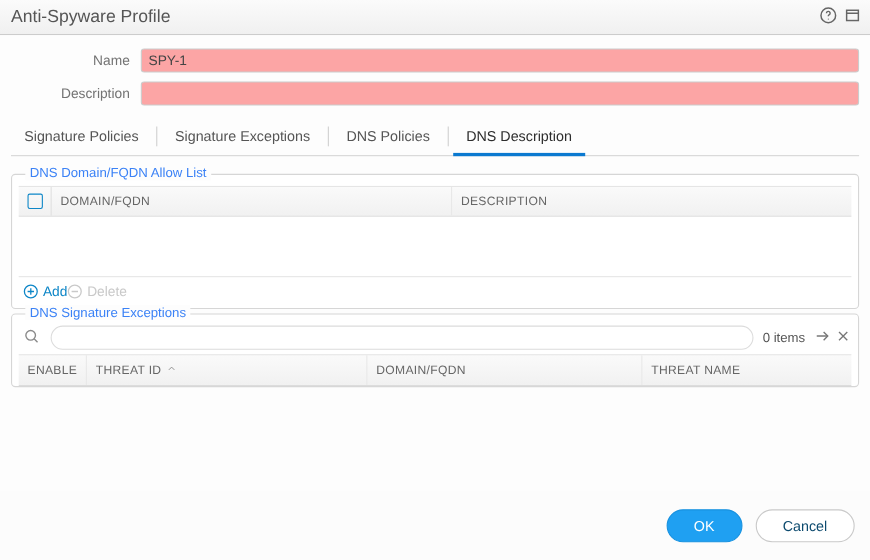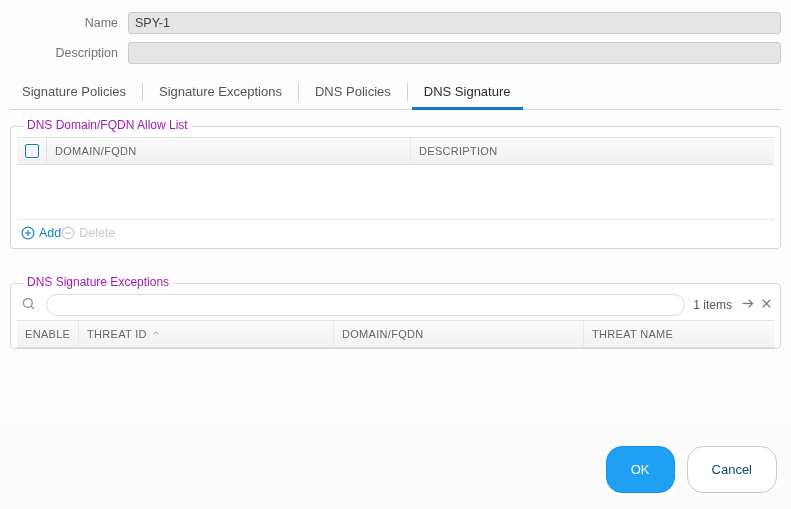--- a/index.html
+++ b/index.html
@@ -5,85 +5,103 @@
   * { box-sizing: border-box; }
   html, body { margin: 0; padding: 0; width: 791px; height: 509px; font-family: Arial, sans-serif; font-size: 12.5px; color: #333; background: #fff; }
   .dialog { width: 791px; height: 509px; display: flex; flex-direction: column; background: #fcfcfc; }
   .titlebar { display: flex; align-items: center; justify-content: space-between; padding: 6px 8px 6px 10px; background: linear-gradient(#fbfbfb,#f0f0f0); border-bottom: 1px solid #c7c7c7; }
   .titlebar .title { font-size: 16px; color: #555; }
   .titlebar .icons { display: flex; gap: 6px; align-items: center; color: #666; }
   .titlebar .icons svg { width: 16px; height: 16px; }
   .body { padding: 12px 10px 0 10px; flex: 1; overflow: hidden; background: #fdfdfd; }
   .form-row { display: flex; align-items: center; margin-bottom: 8px; }
   .form-row label { width: 118px; text-align: right; color: #737373; padding-right: 10px; font-size: 12.5px; }
-  .form-row input[type=text] { flex: 1; height: 22px; border: 1px solid #ccc; border-radius: 3px; padding: 0 6px; font-size: 12.5px; color: #444; background: #e5e5e5; }
+  .form-row input[type=text] { flex: 1; height: 22px; border: 1px solid #ccc; border-radius: 3px; padding: 0 6px; font-size: 12.5px; color: #444; background: #fca5a5; }
   .tabs { display: flex; gap: 0; border-bottom: 1px solid #d6d6d6; margin-top: 10px; }
   .tab { padding: 10px 12px 10px 12px; font-size: 13px; color: #555; cursor: pointer; position: relative; }
   .tab.active { color: #2d2d2d; font-weight: 400; }
   .tab.active::after { content:""; position: absolute; left: 0; right: 0; bottom: -1px; height: 3px; background: #0b79d0; }
   .tab-sep { width: 1px; height: 18px; background: #d0d0d0; align-self: center; margin: 0 4px; }
   .section { border: 1px solid #d6d6d6; border-radius: 4px; margin-top: 16px; position: relative; background: #fff; }
-  .section-legend { position: absolute; top: -9px; left: 12px; background: #fdfdfd; padding: 0 4px; font-size: 12px; color: #a21caf; }
+  .section-legend { position: absolute; top: -9px; left: 12px; background: #fdfdfd; padding: 0 4px; font-size: 12px; color: #3b82f6; }
   .allow-section .hdr-row { display: flex; background: linear-gradient(#fafafa,#f1f1f1); border-top: 1px solid #e5e5e5; border-bottom: 1px solid #dcdcdc; margin: 10px 6px 0 6px; }
   .allow-section .hdr-row .cbcell { width: 30px; border-right: 1px solid #e0e0e0; display:flex; align-items:center; justify-content:center; padding:6px 0; }
   .allow-section .hdr-row .h { flex:1; padding:7px 8px; font-size:11px; color:#666; letter-spacing:0.3px; border-right:1px solid #e8e8e8; }
   .allow-section .hdr-row .h:last-child { border-right:none; }
   .allow-section .empty-area { margin: 0 6px; height: 54px; border-left:none; border-right:none; }
   .allow-section .toolbar { margin: 0 6px; border-top:1px solid #e6e6e6; padding:6px 4px 8px 4px; display:flex; gap:0; align-items:center; }
   .tool-btn { display:flex; align-items:center; gap:4px; font-size:12.5px; cursor:pointer; }
   .tool-btn.add { color:#0d86c7; }
   .tool-btn.del { color:#c9c9c9; cursor:default; }
   .tool-btn svg { width:14px; height:14px; }
   .cb { width:14px; height:14px; border:1.5px solid #0d86c7; border-radius:2px; display:inline-block; }
-  .sig-section { margin-top: 34px; }
+  .sig-section { margin-top: 4px; }
   .sig-search-row { display:flex; align-items:center; margin:10px 6px 0 6px; gap:6px; }
   .sig-search-row .sicon { color:#8a8a8a; padding:0 4px; }
   .sig-search-row .sicon svg { width:15px; height:15px; }
   .sig-search-row .sfield { flex:1; height:22px; border:1px solid #dcdcdc; border-radius:11px; }
   .sig-search-row .count { font-size:12px; color:#555; padding:0 2px; }
   .sig-search-row .ricons { display:flex; align-items:center; gap:4px; color:#777; }
   .sig-search-row .ricons svg { width:15px; height:15px; }
   .sig-hdr { display:flex; background:linear-gradient(#fafafa,#f1f1f1); border-top:1px solid #e5e5e5; border-bottom:1px solid #dcdcdc; margin:4px 6px 0 6px; }
   .sig-hdr .h { padding:7px 8px; font-size:11px; color:#666; letter-spacing:0.3px; border-right:1px solid #e8e8e8; display:flex; align-items:center; gap:4px; }
   .sig-hdr .h:last-child { border-right:none; }
   .sig-hdr .h.en { width:62px; }
   .sig-hdr .h.tid { flex: 0 0 255px; }
   .sig-hdr .h.df { flex: 0 0 250px; }
   .sig-hdr .h.tn { flex: 1; }
   .sig-hint { margin:0 6px; padding:14px 8px 40px 8px; color:#b0b0b0; font-size:12.5px; }
   .footer { display:flex; justify-content:flex-end; gap:12px; padding:16px 14px 16px 0; }
-  .btn { border-radius:16px; height:47px; padding:0 24px; font-size:13px; cursor:pointer; border:1px solid transparent; }
+  .btn { border-radius:16px; height:30px; padding:0 24px; font-size:13px; cursor:pointer; border:1px solid transparent; }
   .btn.ok { background:#1fa0f2; color:#fff; border-color:#1892e0; }
   .btn.cancel { background:#fff; color:#0c4a6e; border-color:#c9c9c9; }
   .sort-ic svg { width:10px; height:10px; color:#888; }
 </style>
 </head>
 <body>
 
 <div class="dialog">
 
+  <div class="titlebar">
+    <span class="title">Anti-Spyware Profile</span>
+    <div class="icons">
+      <span>
+        <svg viewBox="0 0 24 24" fill="none" stroke="currentColor" stroke-width="2">
+            <circle cx="12" cy="12" r="10"></circle>
+            <path d="M9.5 9a2.5 2.5 0 1 1 3.5 2.3c-.9.5-1 1-1 1.7"></path>
+            <circle cx="12" cy="17" r="0.8" fill="currentColor" stroke="none"></circle>
+          </svg>
+      </span>
+      <span>
+        <svg viewBox="0 0 24 24" fill="none" stroke="currentColor" stroke-width="2">
+            <rect x="4" y="5" width="16" height="14"></rect>
+            <line x1="4" y1="9" x2="20" y2="9"></line>
+          </svg>
+      </span>
+    </div>
+  </div>
 
   <div class="body">
     <div class="form-row">
       <label>Name</label>
       <input type="text" value="SPY-1" style="">
     </div>
     <div class="form-row">
       <label>Description</label>
       <input type="text" value="" style="">
     </div>
 
     <div class="tabs">
       <div class="tab"><span>Signature Policies</span></div>
       <div class="tab-sep"></div>
       <div class="tab"><span>Signature Exceptions</span></div>
       <div class="tab-sep"></div>
       <div class="tab"><span>DNS Policies</span></div>
       <div class="tab-sep"></div>
-      <div class="tab active"><span>DNS Signature</span></div>
+      <div class="tab active"><span>DNS Description</span></div>
     </div>
 
     <div class="section allow-section">
       <span class="section-legend">DNS Domain/FQDN Allow List</span>
       <div class="hdr-row">
         <div class="cbcell">
             <span class="cb"></span>
           </div>
         <div class="h">DOMAIN/FQDN</div>
         <div class="h">DESCRIPTION</div>
@@ -111,21 +129,21 @@
     <div class="section sig-section">
       <span class="section-legend">DNS Signature Exceptions</span>
       <div class="sig-search-row">
         <span class="sicon">
           <svg viewBox="0 0 24 24" fill="none" stroke="currentColor" stroke-width="2">
               <circle cx="11" cy="11" r="7"></circle>
               <line x1="21" y1="21" x2="16" y2="16"></line>
             </svg>
         </span>
         <div class="sfield"></div>
-        <span class="count">1 items</span>
+        <span class="count">0 items</span>
         <span class="ricons">
           <span><svg viewBox="0 0 24 24" fill="none" stroke="currentColor" stroke-width="2">
                 <line x1="4" y1="12" x2="20" y2="12"></line>
                 <polyline points="14 6 20 12 14 18"></polyline>
               </svg></span>
           <span><svg viewBox="0 0 24 24" fill="none" stroke="currentColor" stroke-width="2">
                 <line x1="6" y1="6" x2="18" y2="18"></line>
                 <line x1="18" y1="6" x2="6" y2="18"></line>
               </svg></span>
         </span>

